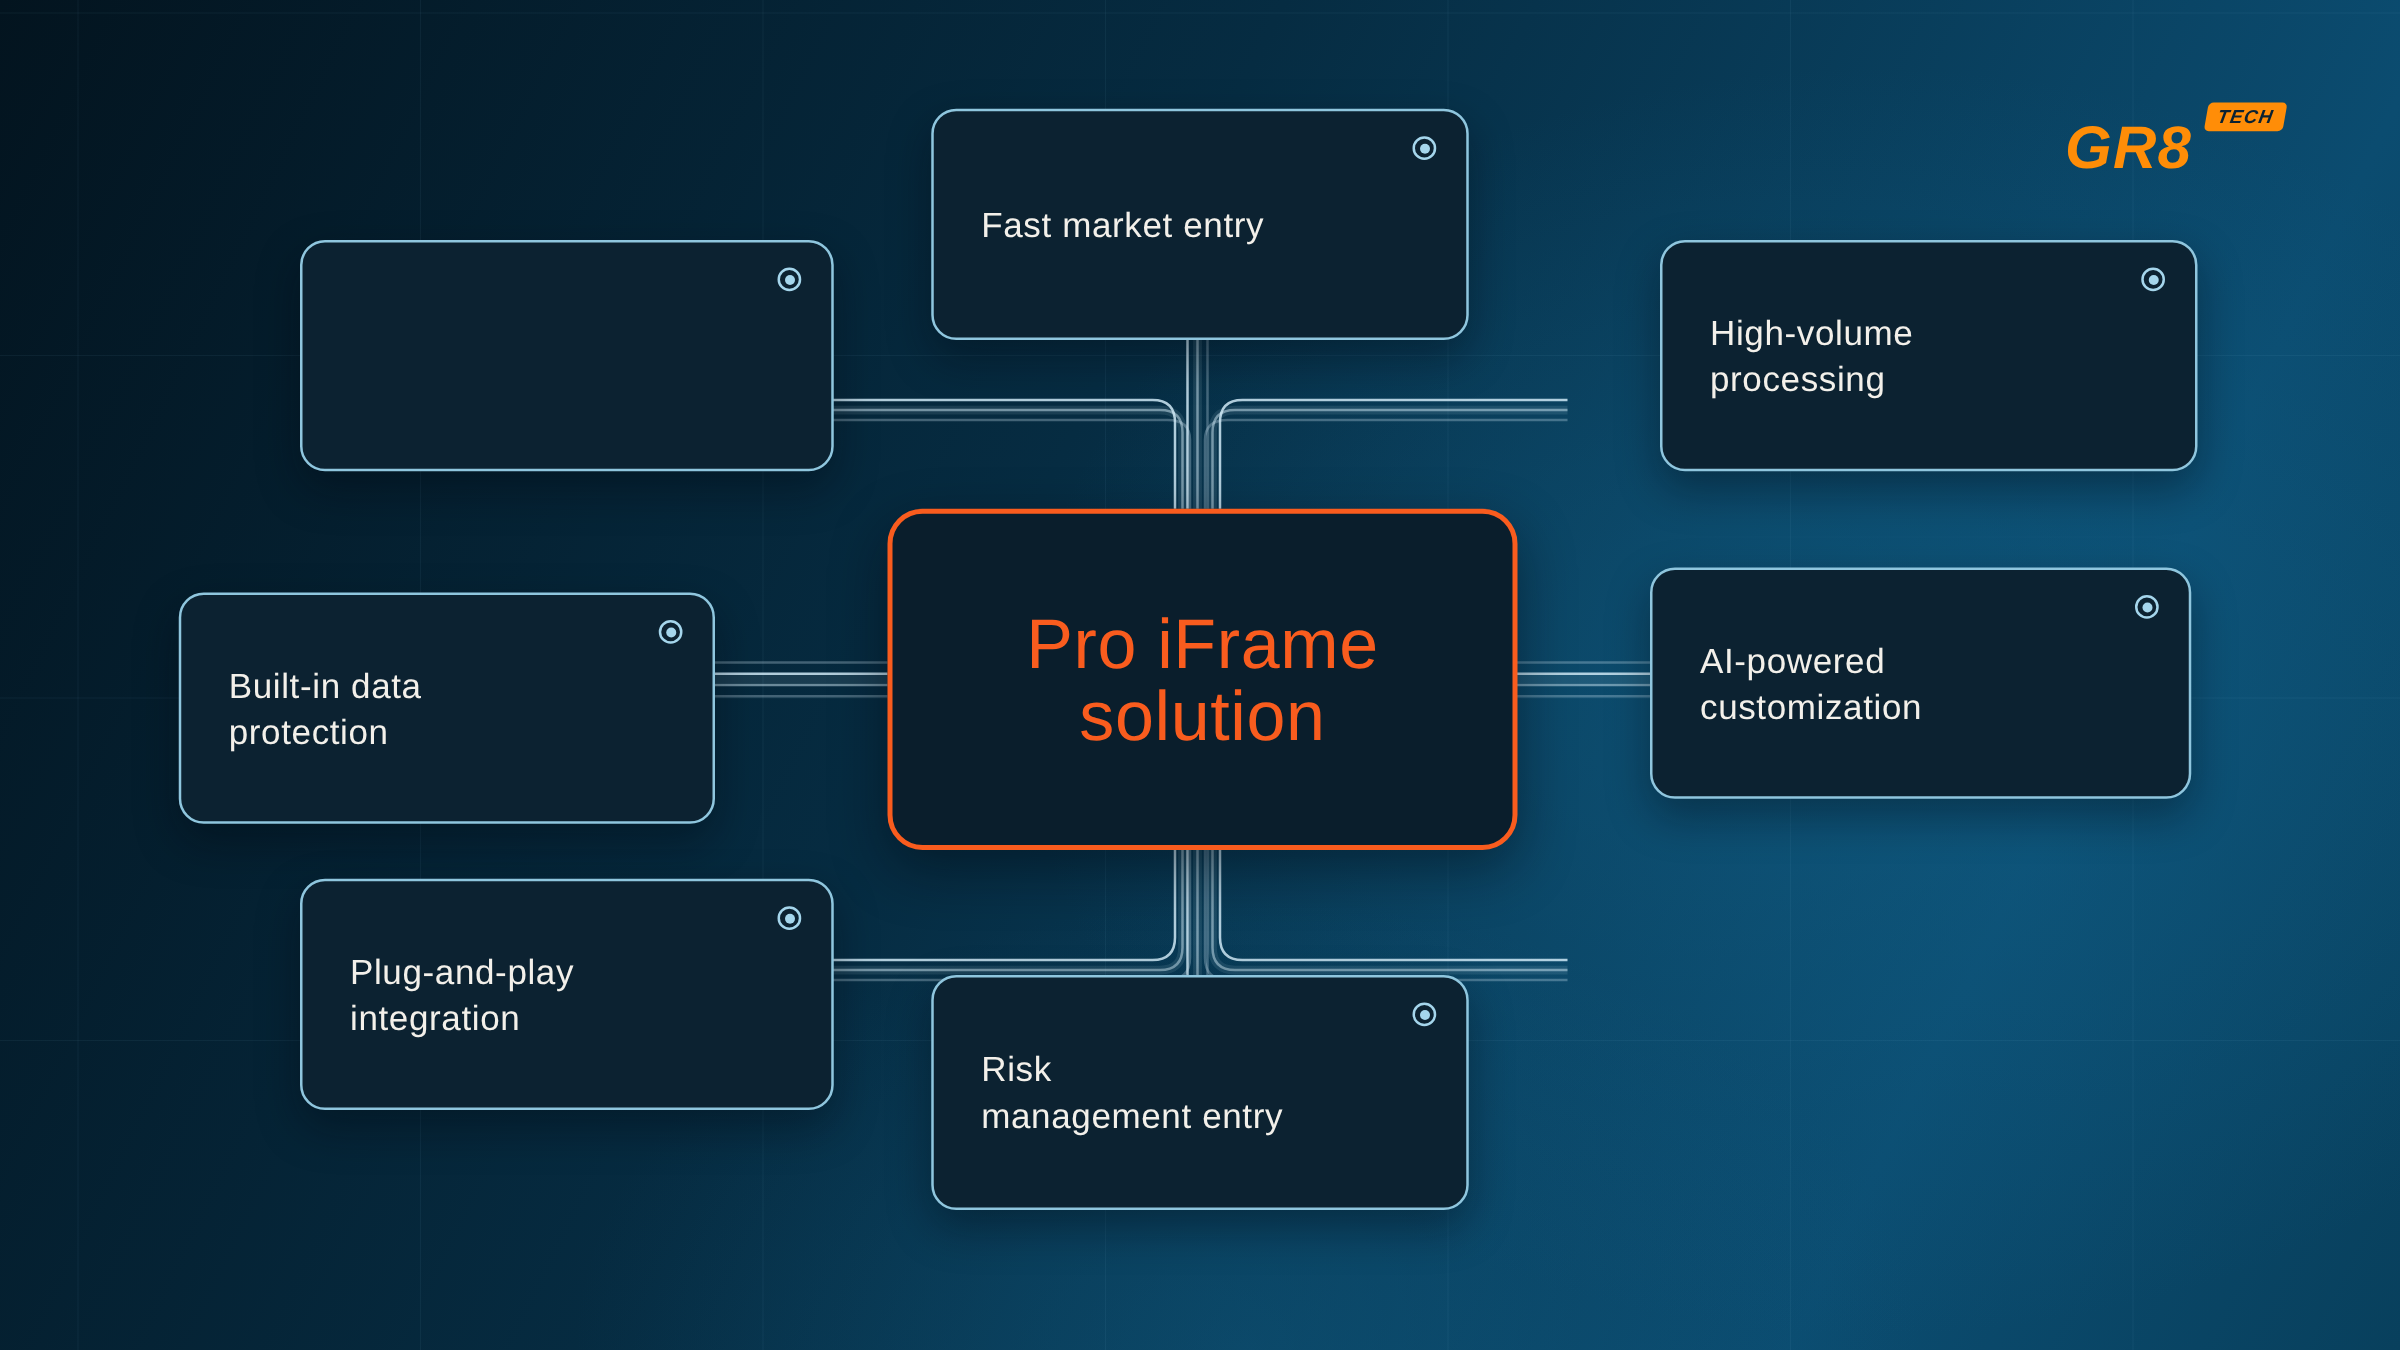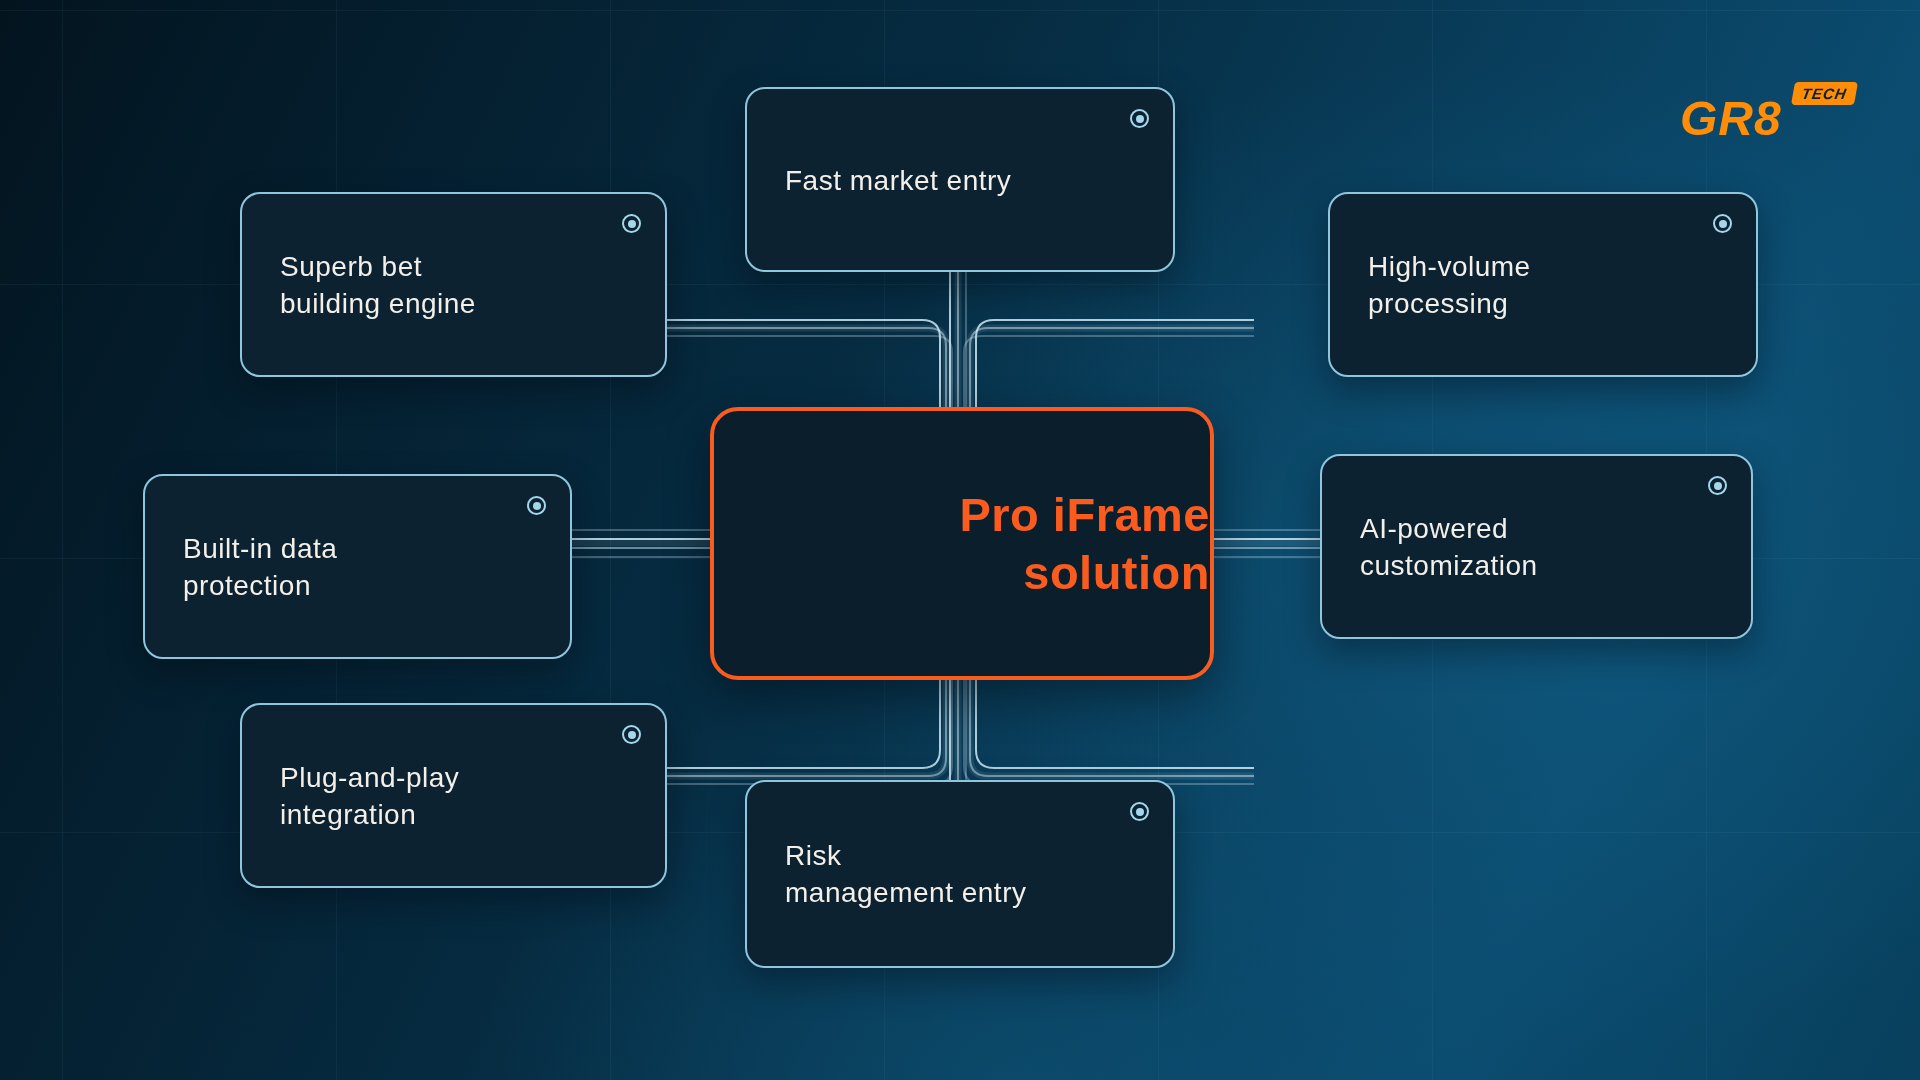--- a/index.html
+++ b/index.html
@@ -57,27 +57,27 @@
 
   .center-node{
     position:absolute;left:710px;top:407px;width:496px;height:265px;
     background:#0a1e2c;
     border:4px solid var(--accent,#f95c1e);
     border-radius:28px;
     box-shadow:0 16px 44px rgba(0,8,16,.45);
   }
   .center-node .center-label{
     position:absolute;left:0;top:50%;transform:translateY(-50%);
-    width:100%;text-align:right;
+    width:100%;text-align:center;
     color:var(--accent,#f95c1e);
-    font-size:47px;line-height:58px;font-weight:bold;letter-spacing:.5px;
+    font-size:56px;line-height:58px;font-weight:normal;letter-spacing:.5px;
   }
   .center-node .center-label span{display:block;}
 
-  .logo{position:absolute;top:84px;right:68px;width:172px;height:58px;text-align:right;}
+  .logo{position:absolute;top:84px;right:96px;width:172px;height:58px;text-align:right;}
   .logo-text{
     position:absolute;left:0;bottom:-4px;
     font-weight:bold;font-style:italic;
     font-size:48px;letter-spacing:1px;
     color:var(--logo-orange,#ff8d07);
   }
   .logo-badge{
     position:absolute;right:-4px;top:-2px;
     background:var(--logo-orange,#ff8d07);
     color:#0a2233;
@@ -152,24 +152,20 @@
   <div class="node" style="left:745px;top:87px;width:426px;height:181px;">
     <span class="dot-icon"></span>
     <div class="label">
       <span>Fast market entry</span>
       <span></span>
     </div>
   </div>
 
   <div class="node" style="left:240px;top:192px;width:423px;height:181px;">
     <span class="dot-icon"></span>
-    <div class="label">
-      <span>Superb bet</span>
-      <span>building engine</span>
-    </div>
   </div>
 
   <div class="node" style="left:1328px;top:192px;width:426px;height:181px;">
     <span class="dot-icon"></span>
     <div class="label">
       <span>High-volume</span>
       <span>processing</span>
     </div>
   </div>
 

